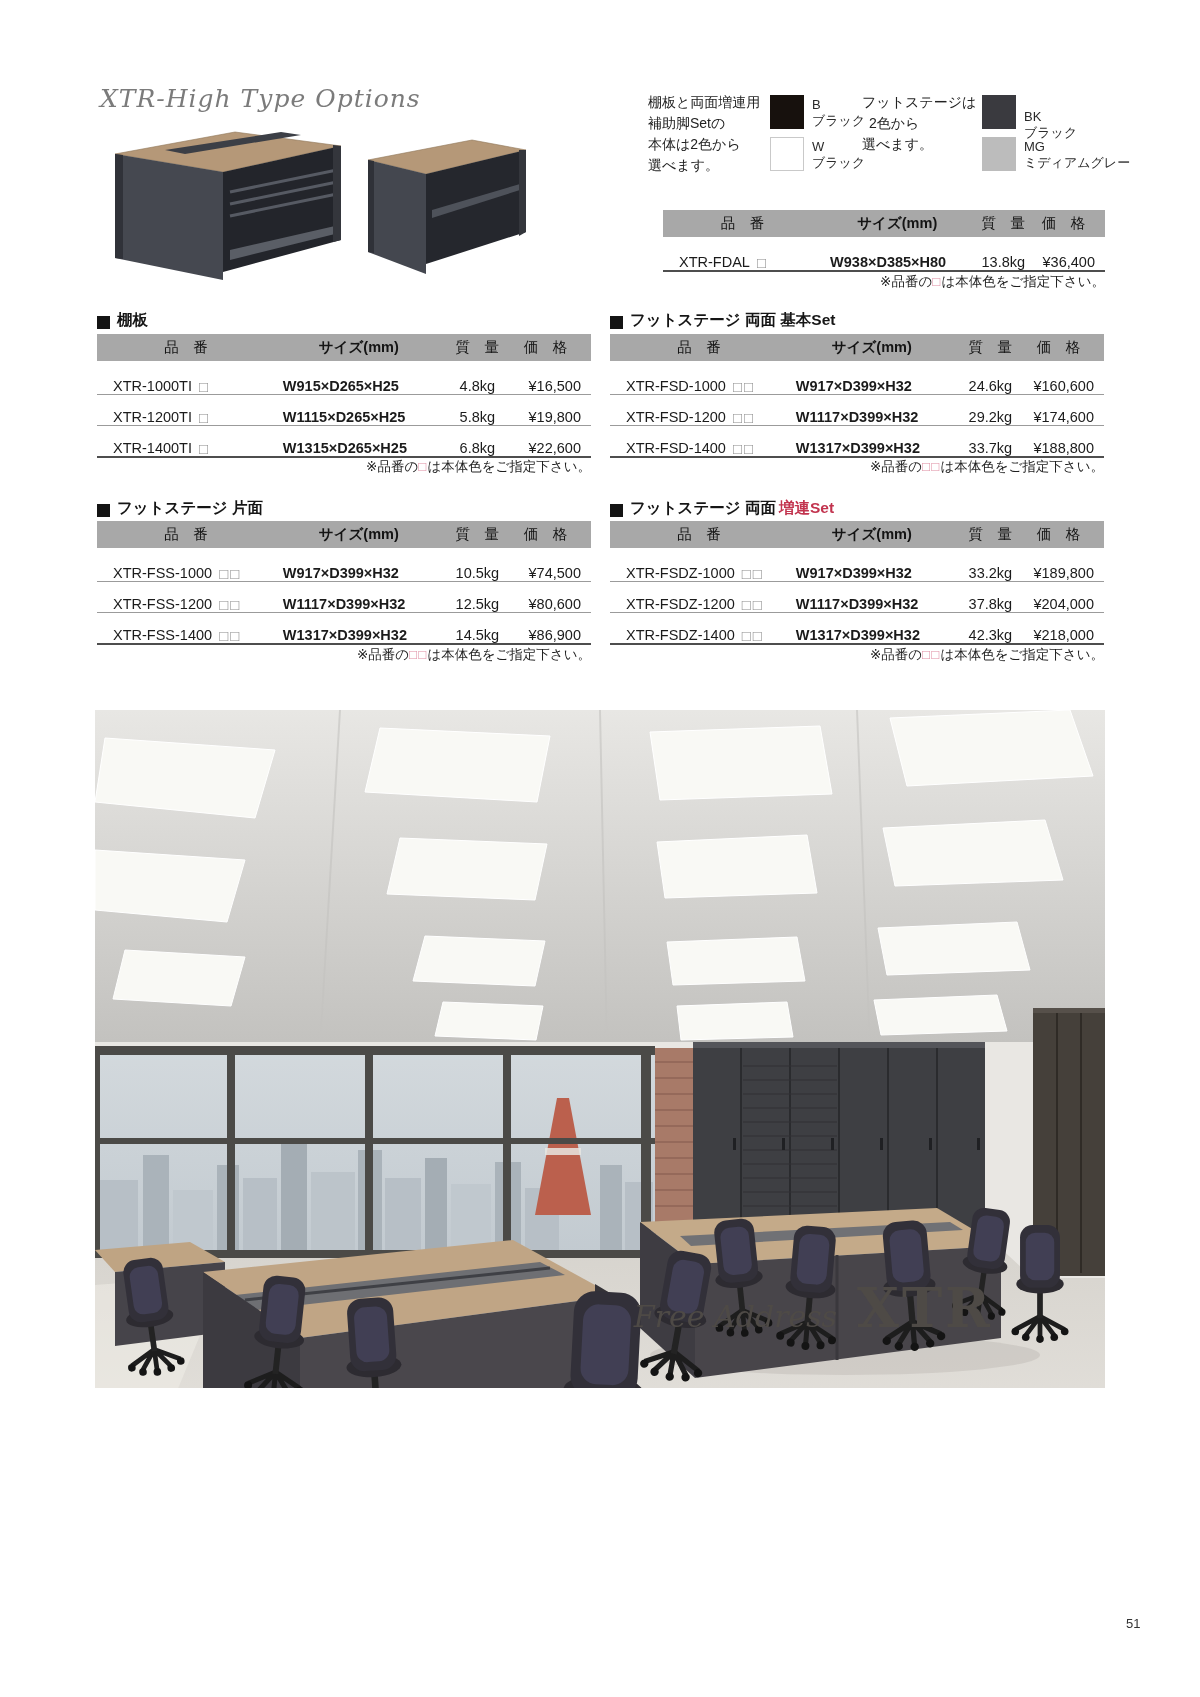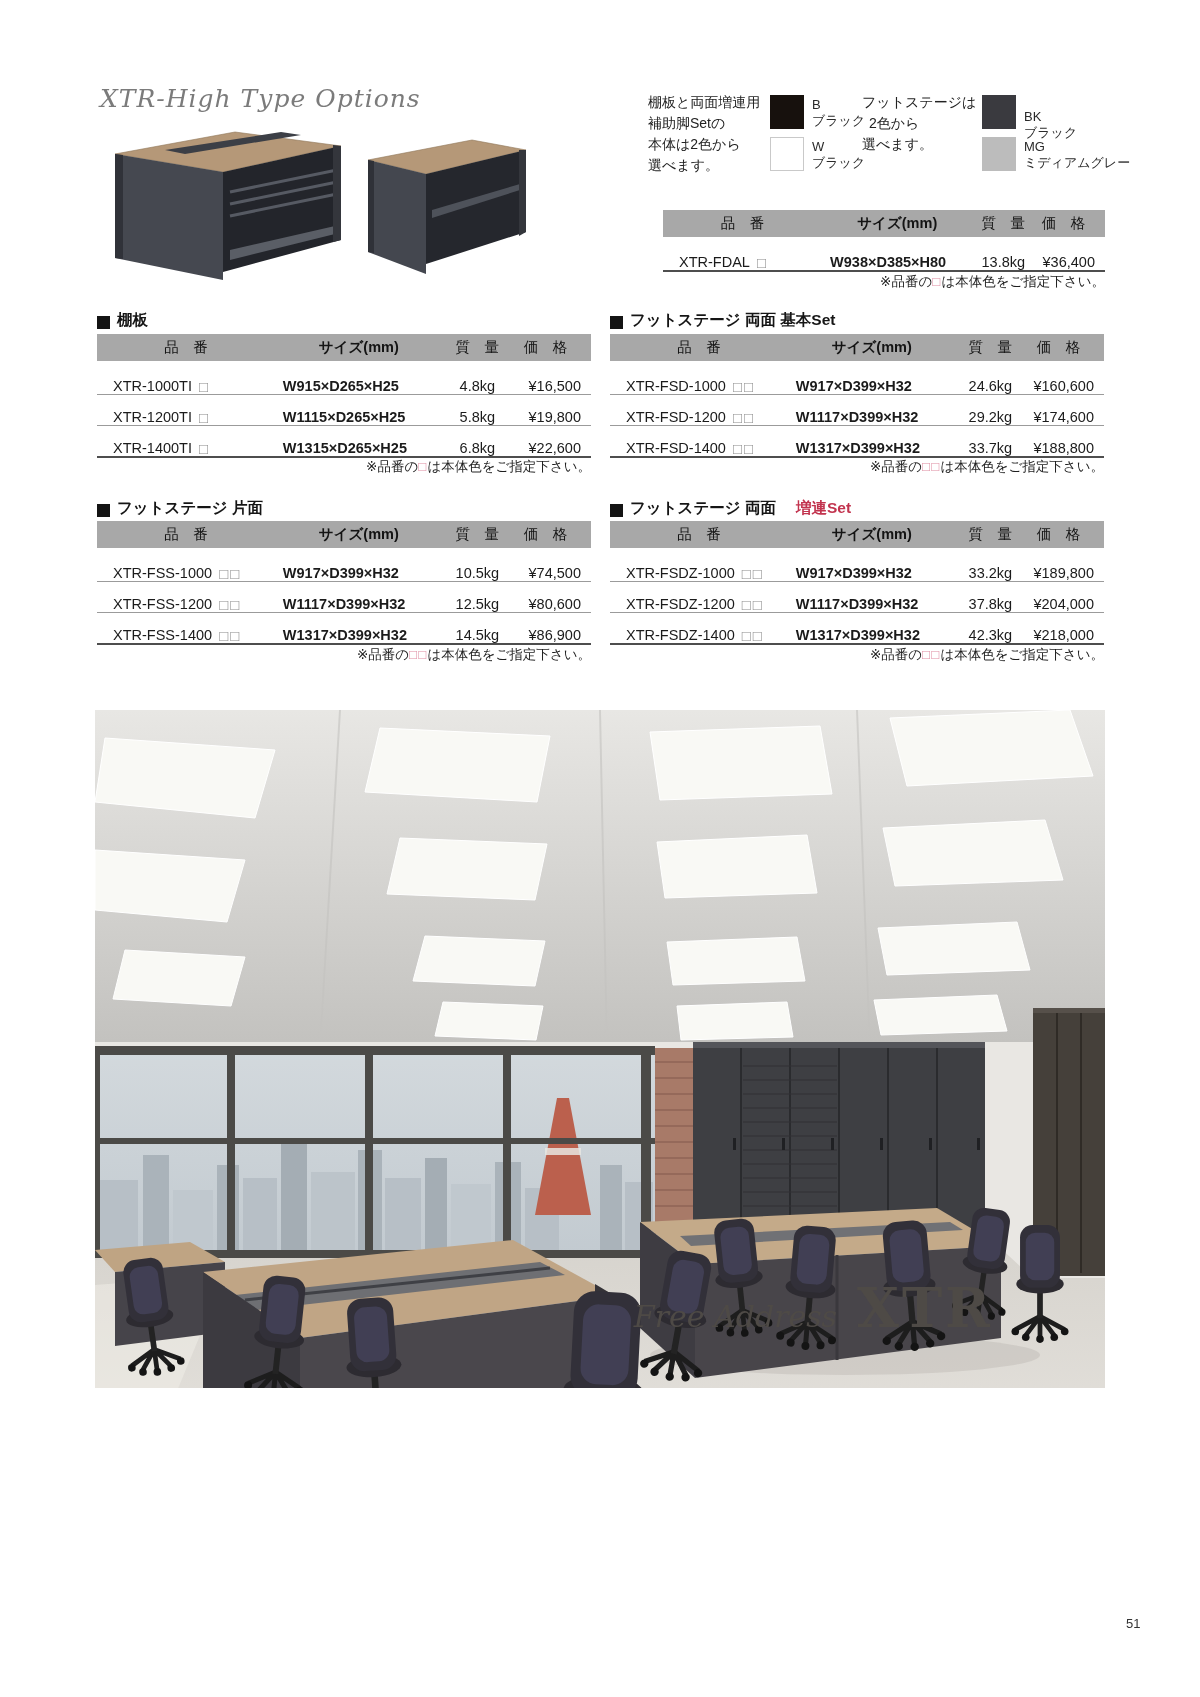--- a/index.html
+++ b/index.html
@@ -15,21 +15,21 @@
 
   
   .note-lines{position:absolute;font-size:14px;line-height:21px;color:#222;}
   .swatch{position:absolute;width:34px;height:34px;box-sizing:border-box;}
   .swatch.bordered{border:1px solid #c9c9c9;}
   .swatch-label{position:absolute;font-size:13px;line-height:16px;color:#2a2a2a;}
 
   
   .sec{position:absolute;display:flex;align-items:flex-end;font-size:15.5px;font-weight:600;color:#151515;white-space:nowrap;}
   .sq{width:13px;height:13px;background:#141414;margin:0 7px 2px 0;flex:none;}
-  .sec .red{color:#c2334e;margin-left:20px;}
+  .sec .red{color:#c2334e;margin-left:3px;}
   .note-red{font-size:10.5px;color:#c2334e;font-weight:500;margin:0 0 3px 8px;}
 
   .tbl{position:absolute;font-size:14.5px;}
   .th{display:flex;align-items:center;height:27px;background:#a8a8a8;margin-bottom:3px;color:#141414;font-weight:500;}
   .tr{display:flex;align-items:flex-end;height:30px;border-bottom:1px solid #9b9b9b;}
   .tr.last{border-bottom:2px solid #4e4e4e;}
   .col-pn{width:36%;padding-left:16px;display:flex;align-items:center;gap:7px;box-sizing:border-box;}
   .th .col-pn{justify-content:center;padding-left:0;}
   .col-size{width:34%;padding-left:8px;box-sizing:border-box;font-weight:bold;}
   .th .col-size{text-align:center;padding-left:0;}

